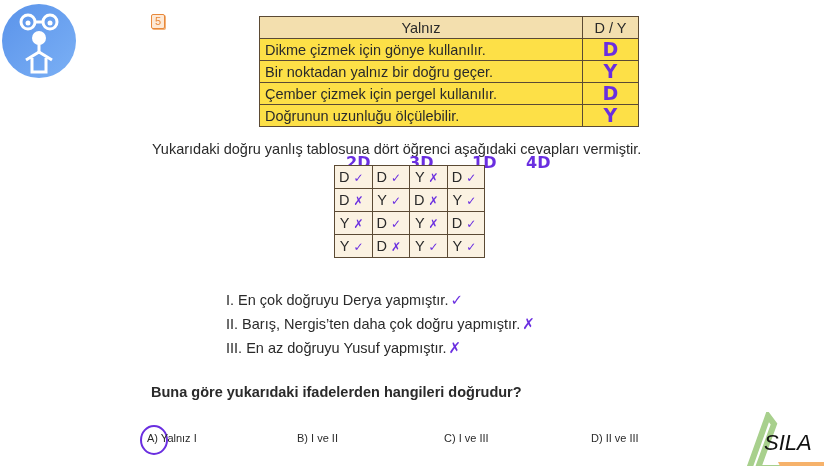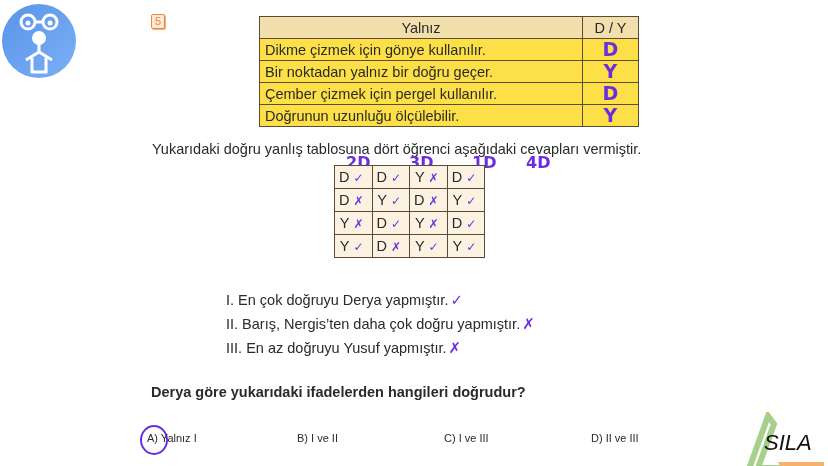--- a/index.html
+++ b/index.html
@@ -120,21 +120,21 @@
     <td><span>Y</span><span class="hand mk">✓</span></td>
     <td><span>Y</span><span class="hand mk">✓</span></td>
   </tr>
 </tbody>
   </table>
 
 <div class="abs stmt" style="top:291px;"><span>I. En çok doğruyu Derya yapmıştır.</span><span class="hand">✓</span></div>
 <div class="abs stmt" style="top:315px;"><span>II. Barış, Nergis’ten daha çok doğru yapmıştır.</span><span class="hand">✗</span></div>
 <div class="abs stmt" style="top:339px;"><span>III. En az doğruyu Yusuf yapmıştır.</span><span class="hand">✗</span></div>
 
-<div class="abs question">Derya göre yukarıdaki ifadelerden hangileri doğrudur?</div>
+<div class="abs question">Buna göre yukarıdaki ifadelerden hangileri doğrudur?</div>
 
 <div class="abs circle"></div>
 <div class="abs opt" style="left:147px;">A) Yalnız I</div>
 <div class="abs opt" style="left:297px;">B) I ve II</div>
 <div class="abs opt" style="left:444px;">C) I ve III</div>
 <div class="abs opt" style="left:591px;">D) II ve III</div>
 
 <div class="abs sila">
   <svg width="86" height="66" viewBox="0 0 86 66">
     <path d="M10 60 L30 4 L36 12 L20 56 L50 56" fill="none" stroke="#a8d08d" stroke-width="6"></path>

